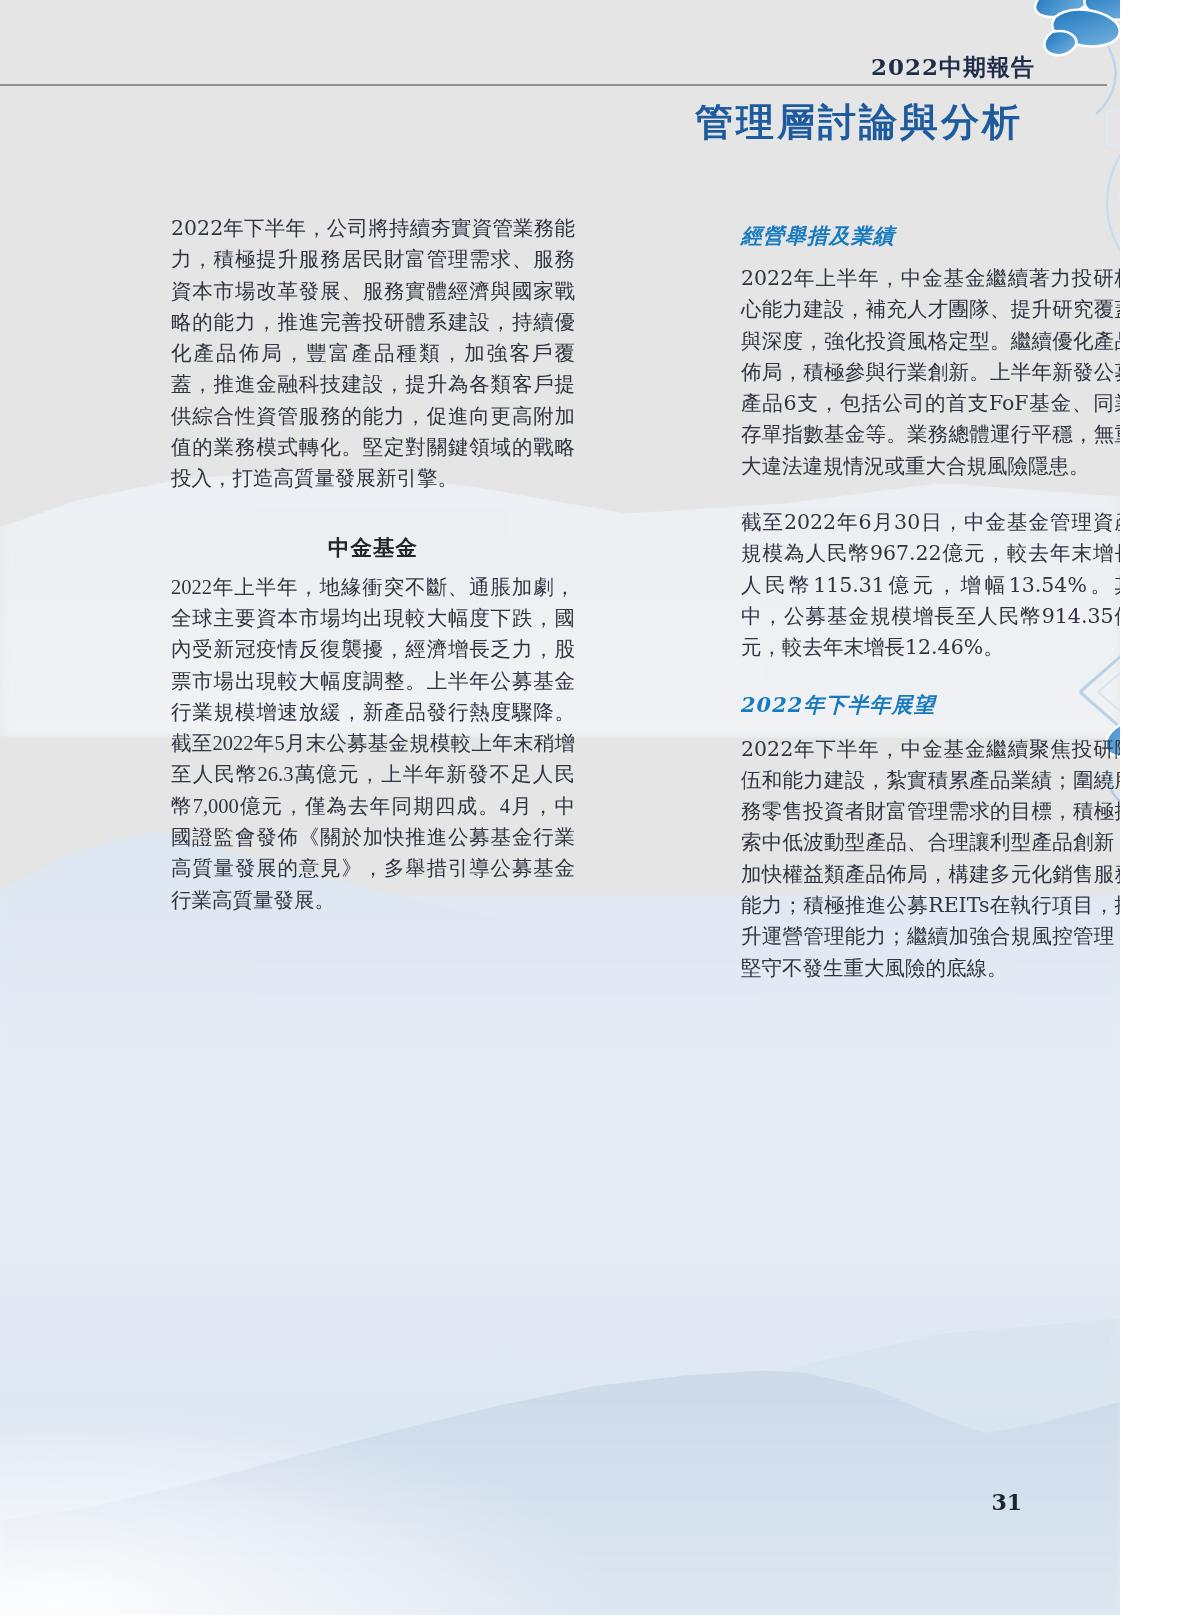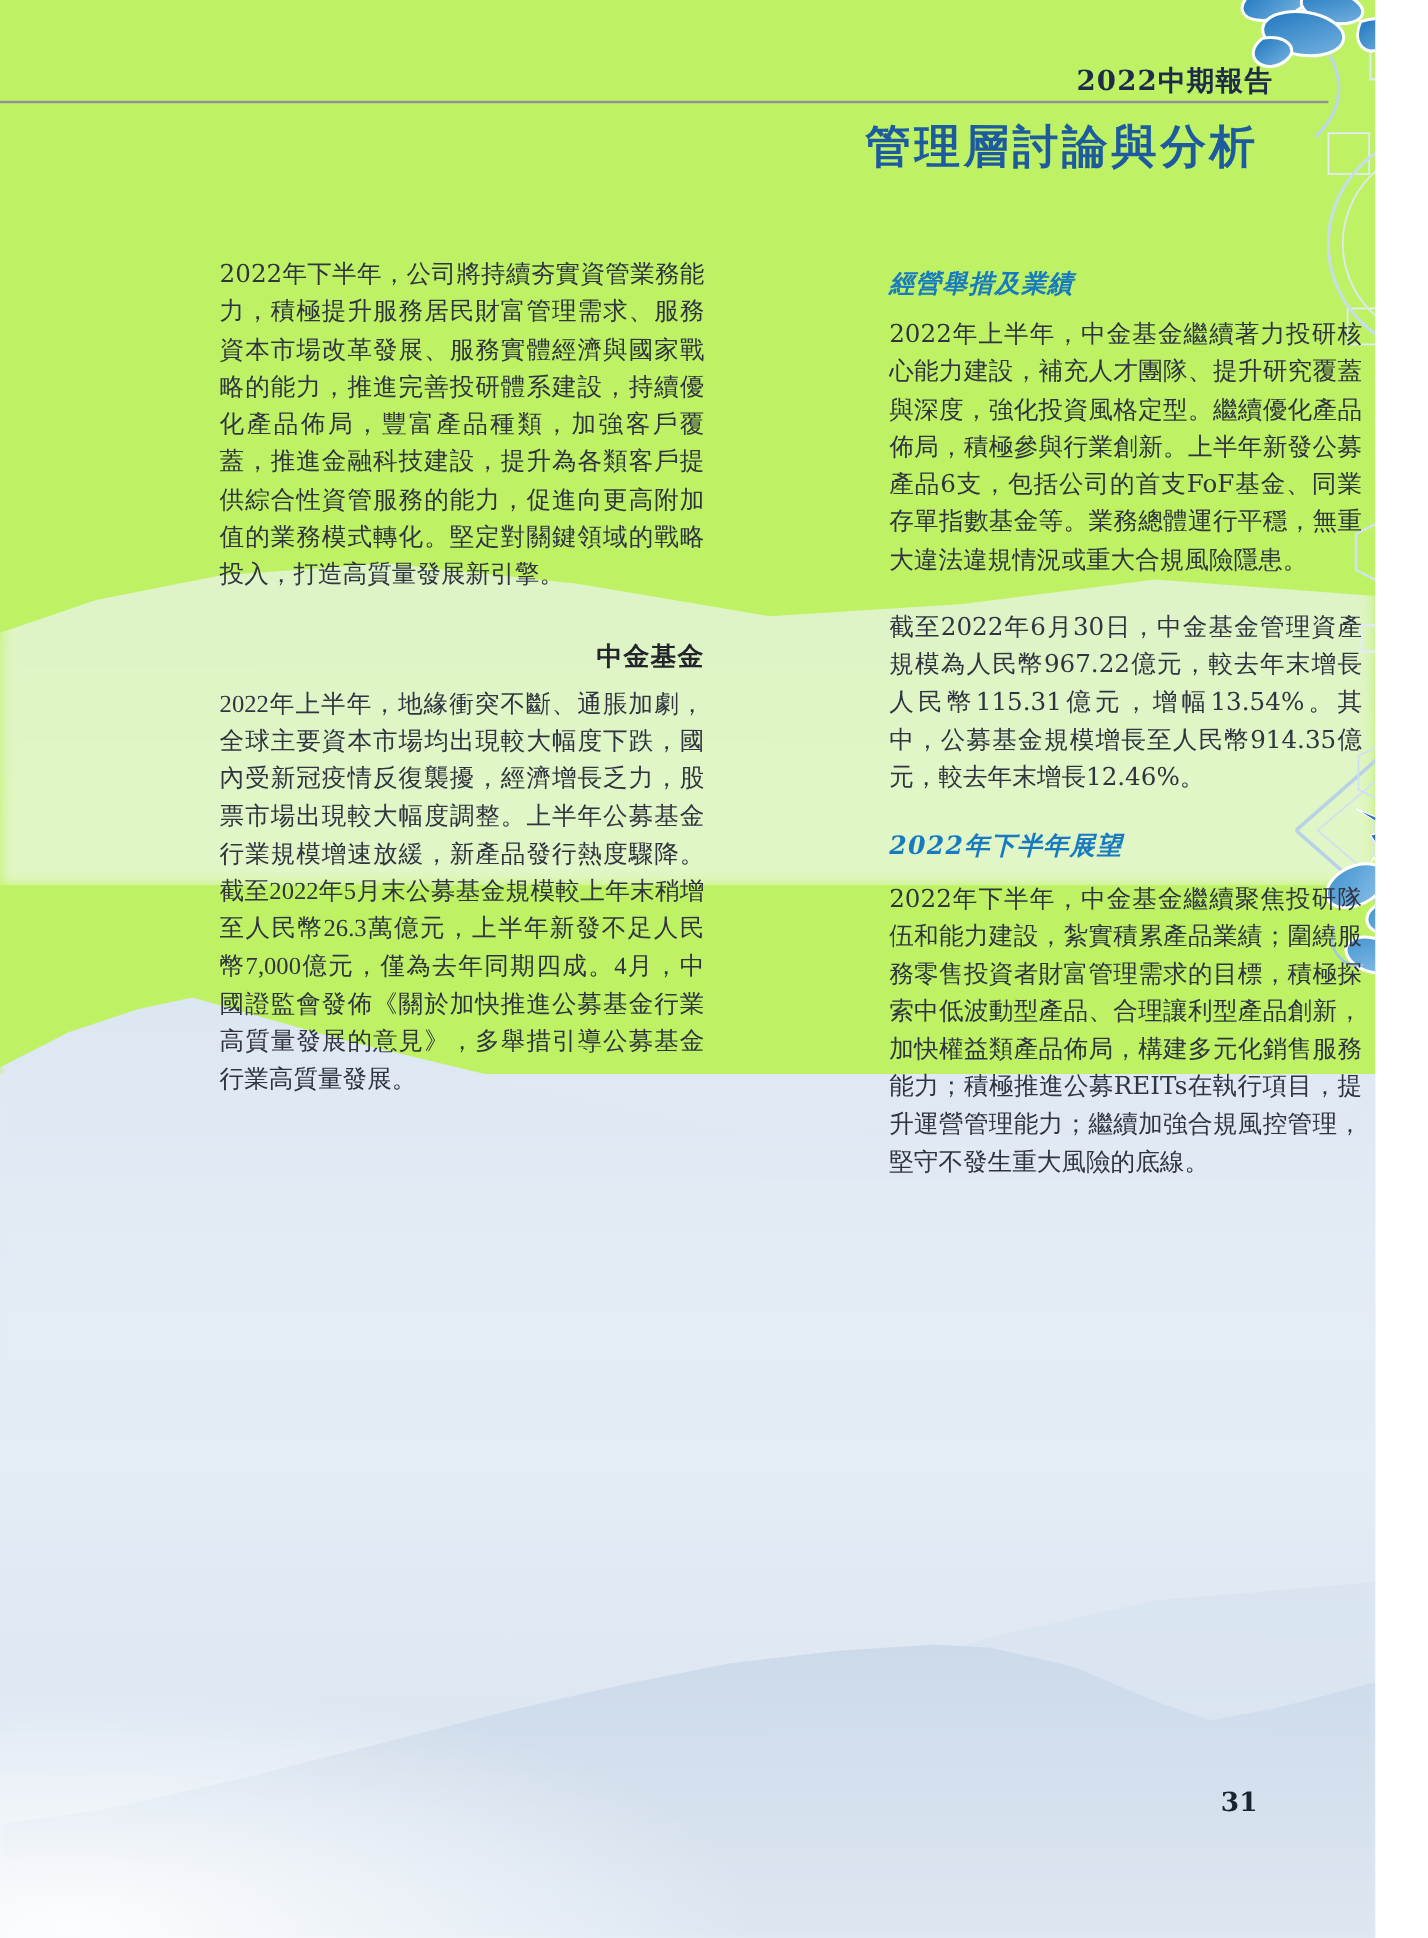--- a/index.html
+++ b/index.html
@@ -1,19 +1,18 @@
 <!DOCTYPE html>
 <html><head>
 <meta charset="utf-8">
 <style>
   html,body{margin:0;padding:0;background:#ffffff;}
   .page{
-    position:relative;width:1120px;height:1615px;background:#bef264;overflow:hidden;
+    position:relative;width:1120px;height:1615px;background:#e5e5e5;overflow:hidden;
     font-family:"DejaVu Serif","Liberation Serif",serif;
-    padding-left:26px;
   }
   
   .bg{position:absolute;inset:0;z-index:0;}
   .mist-faint{
     position:absolute;left:0;top:398px;width:100%;height:340px;opacity:.65;
     background:linear-gradient(180deg,#eef3f9 0%,#f3f7fb 70%,#f6f9fc 100%);
     clip-path:polygon(0 38%,7% 30%,16% 24%,28% 21%,42% 26%,56% 34%,70% 31%,84% 25%,100% 29%,100% 100%,0 100%);
     filter:blur(6px);
   }
   .wash-main{
@@ -49,26 +48,26 @@
   }
   .header-rule{position:absolute;top:84px;left:0;width:1107px;height:2px;background:#8f9296;}
   .page-title{
     position:absolute;top:97px;right:97px;font-size:38px;font-weight:bold;
     color:#1d5b9e;letter-spacing:3px;
   }
   .col{
     position:absolute;top:213px;text-align:justify;color:#2f3440;
     font-size:20.5px;line-height:31.3px;word-break:break-all;
   }
-  .col-left{left:183px;width:404px;}
+  .col-left{left:171px;width:404px;}
   .col-right{left:697px;width:394px;margin-left:44px;}
   .col p{margin:0;}
   h3.sec{
     margin:39px 0 0 0;font-size:21.5px;line-height:28px;font-weight:bold;
-    color:#23252b;letter-spacing:1px;text-align:right;
+    color:#23252b;letter-spacing:1px;text-align:center;
   }
   .sub{
     margin:13px 0 0 0;font-size:21px;line-height:28px;font-weight:bold;font-style:italic;
     color:#187abf;letter-spacing:1px;text-align:left;
   }
   .col-left .para2{margin-top:10px;font-family:Liberation Serif, serif;}
   .col-right .sub1{margin-top:9px;}
   .col-right .para1{margin-top:13px;}
   .col-right .para2{margin-top:25px;}
   .col-right .sub2{margin-top:27px;}

